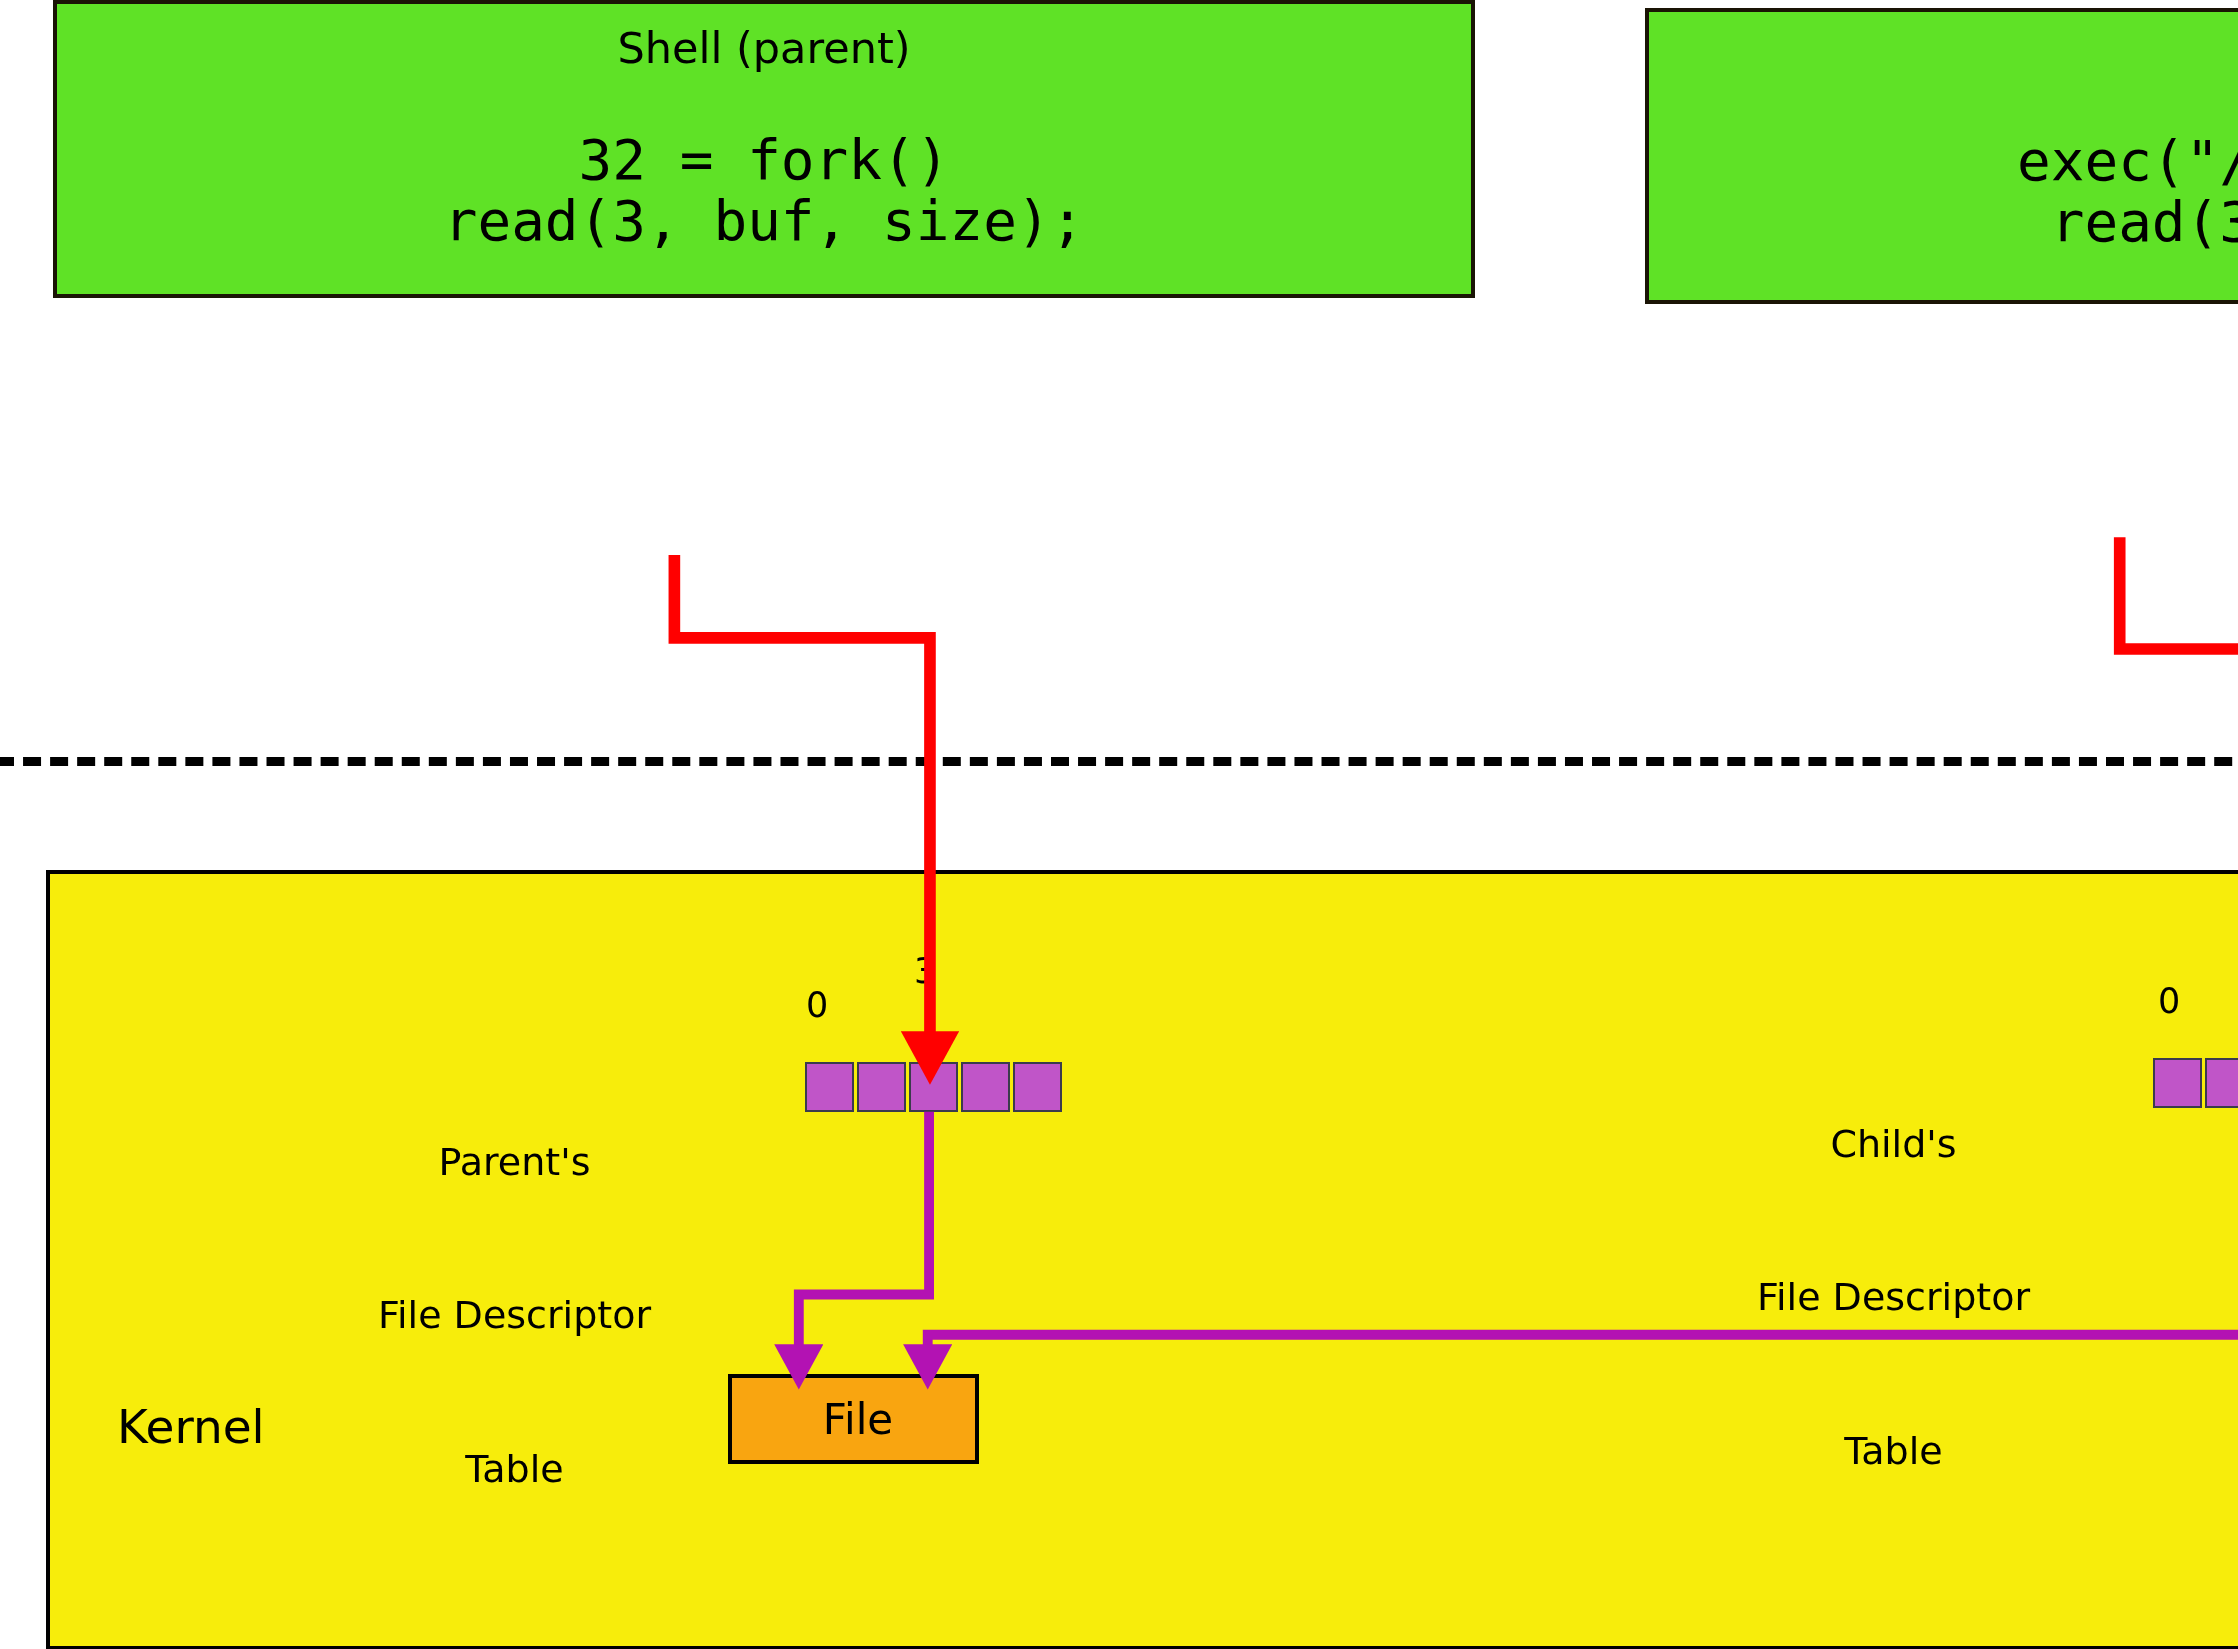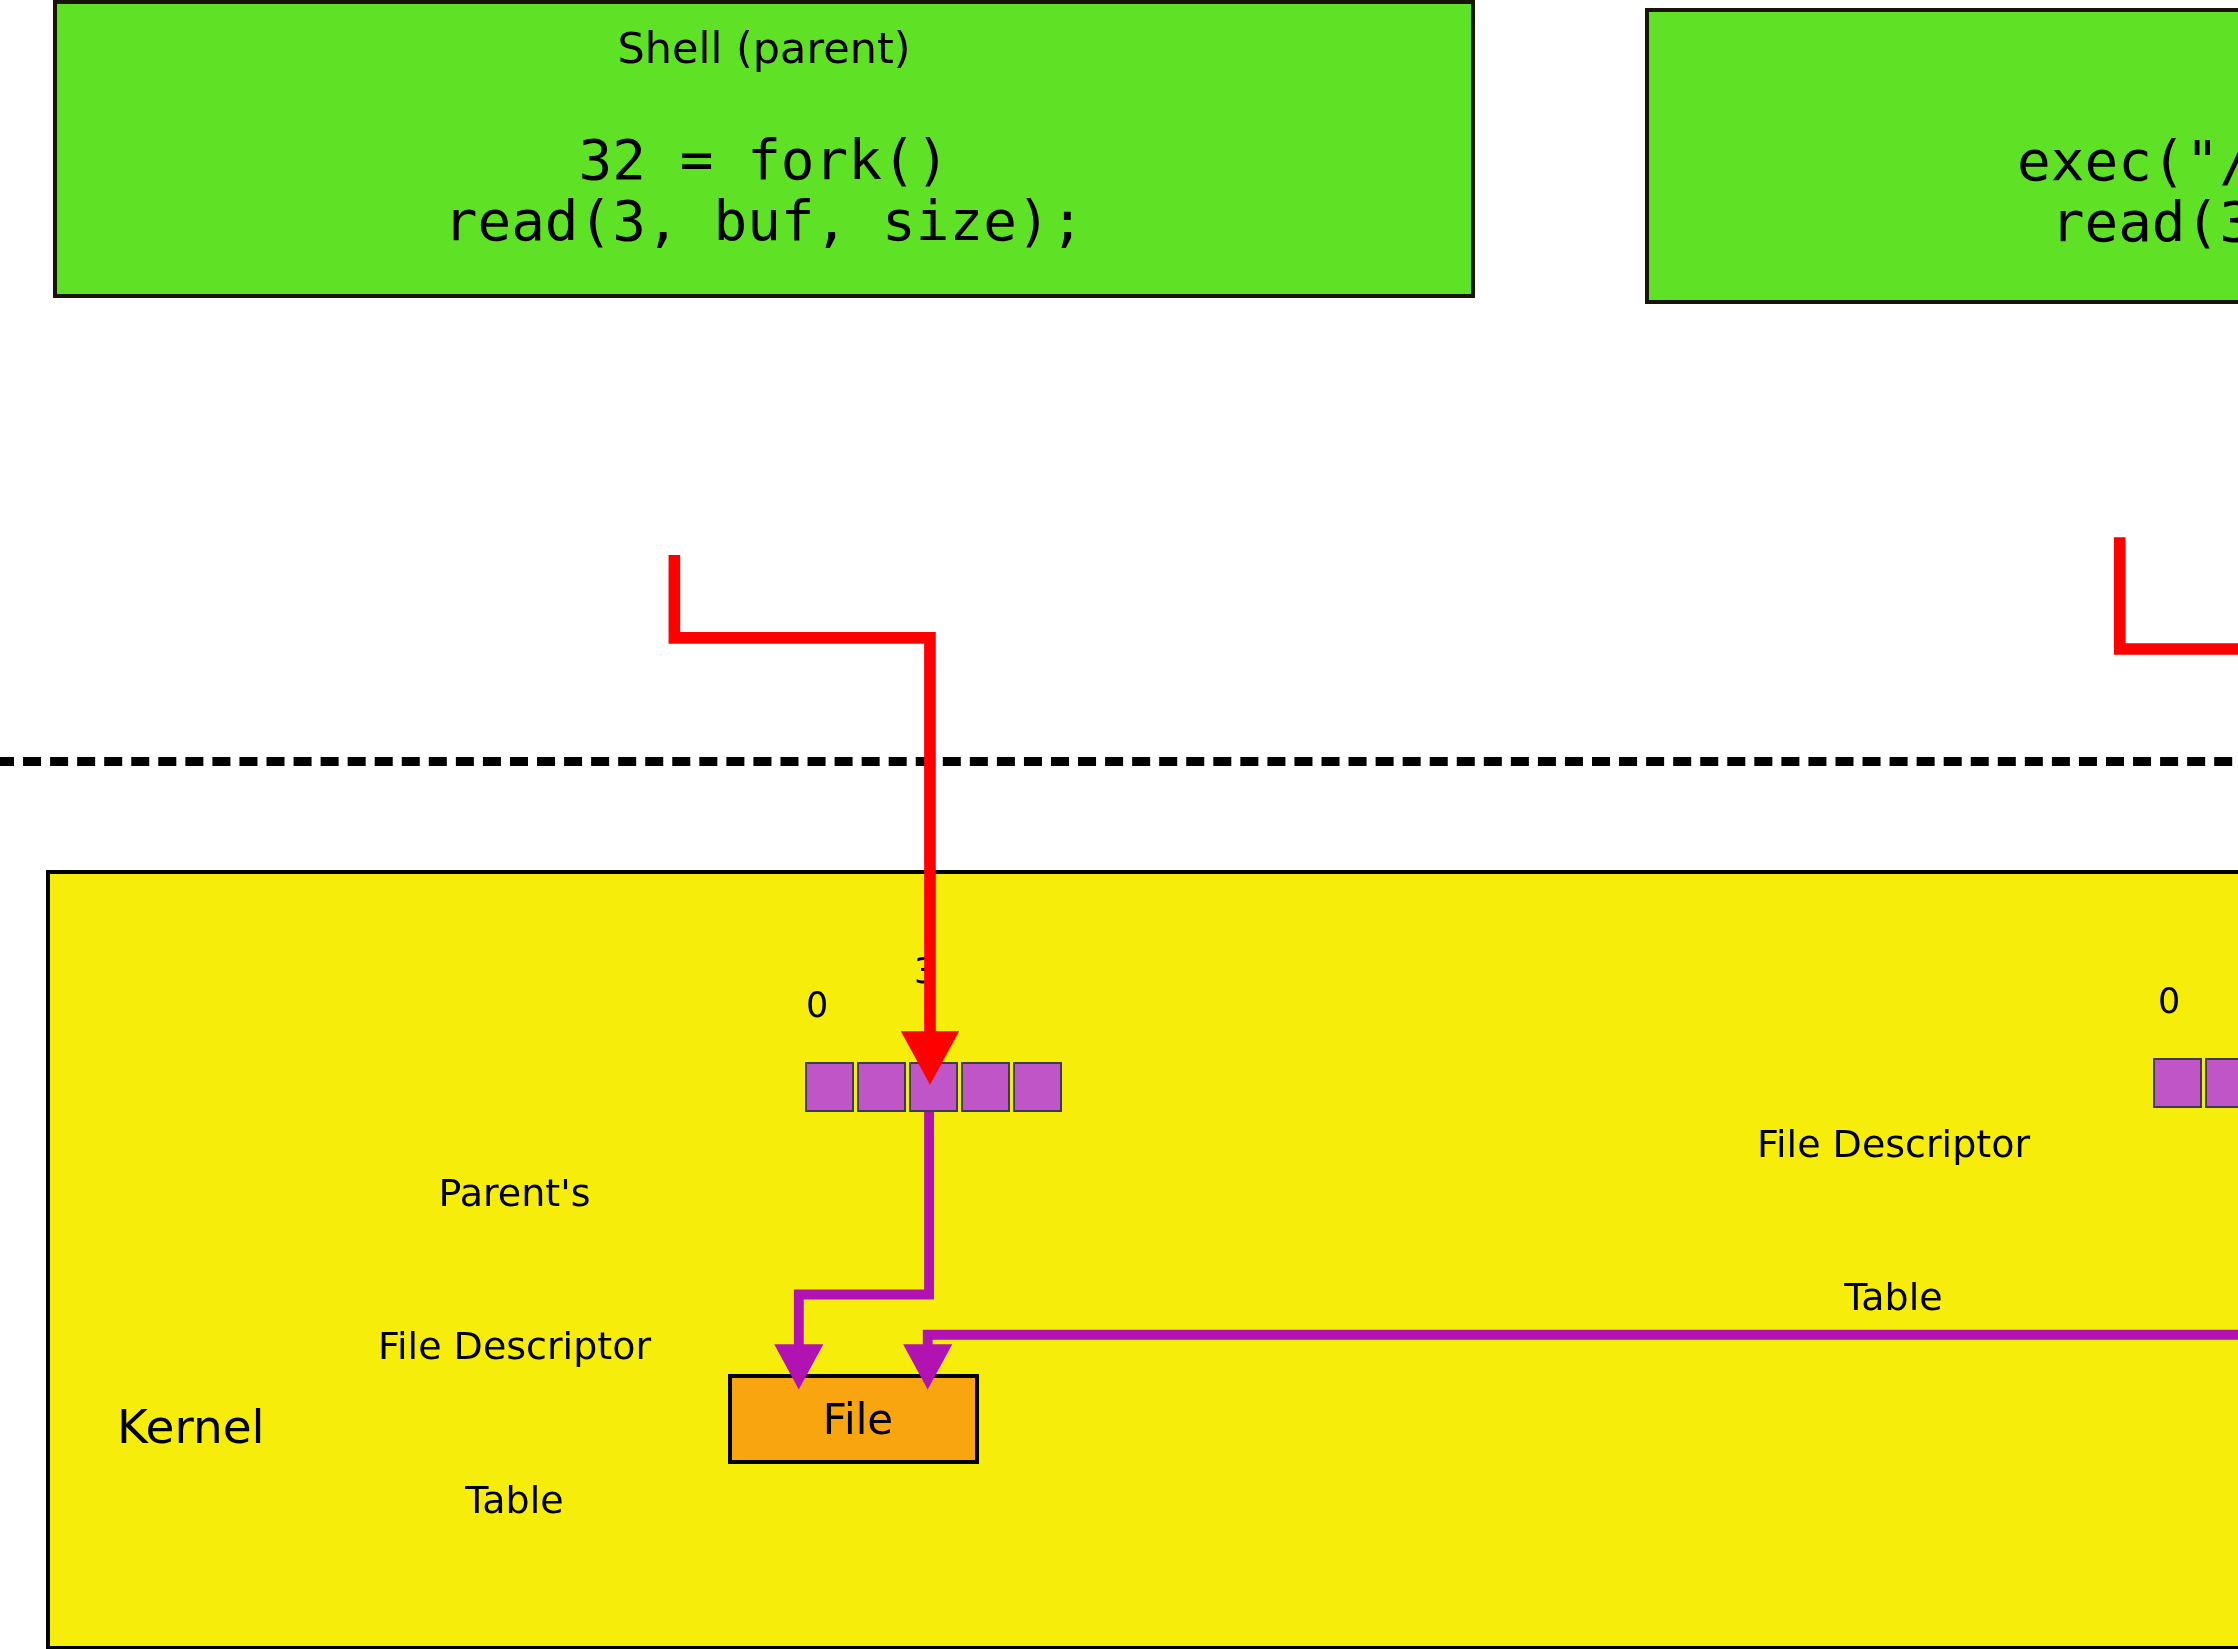--- a/index.html
+++ b/index.html
@@ -108,38 +108,39 @@
     <div class="proc-code" style="top:177px;">read(3, buf, size);</div>
   </div>
 
   <div class="dashed-line" style="left:-4.5px;top:757px;width:3183px;"></div>
 
   <div class="box kernel-box" style="left:46px;top:870px;width:3055px;height:780px;">
   </div>
 
   <div class="kernel-label" style="left:117px;top:1387px;margin-top:12px;">Kernel</div>
 
-  <div class="fd-label" style="left:313px;top:1065px;width:403px;">
+  <div class="fd-label" style="left:313px;top:1034px;width:403px;">
     <div>Parent's</div>
     <div>File Descriptor</div>
     <div>Table</div>
   </div>
 
   <div class="idx-label" style="left:806px;top:985px;">0</div>
   <div class="idx-label" style="left:914px;top:951px;">3</div>
 
   <div class="fd-table" style="left:805px;top:1062px;">
     <div class="fd-cell"></div>
     <div class="fd-cell"></div>
     <div class="fd-cell"></div>
     <div class="fd-cell"></div>
     <div class="fd-cell"></div>
   </div>
 
   <div class="fd-label" style="left:1692px;top:1016px;width:403px;">
+    <div>Child's</div>
     <div>File Descriptor</div>
     <div>Table</div>
   </div>
 
   <div class="idx-label" style="left:2158px;top:981px;">0</div>
 
   <div class="fd-table" style="left:2153px;top:1058px;">
     <div class="fd-cell"></div>
     <div class="fd-cell"></div>
 

